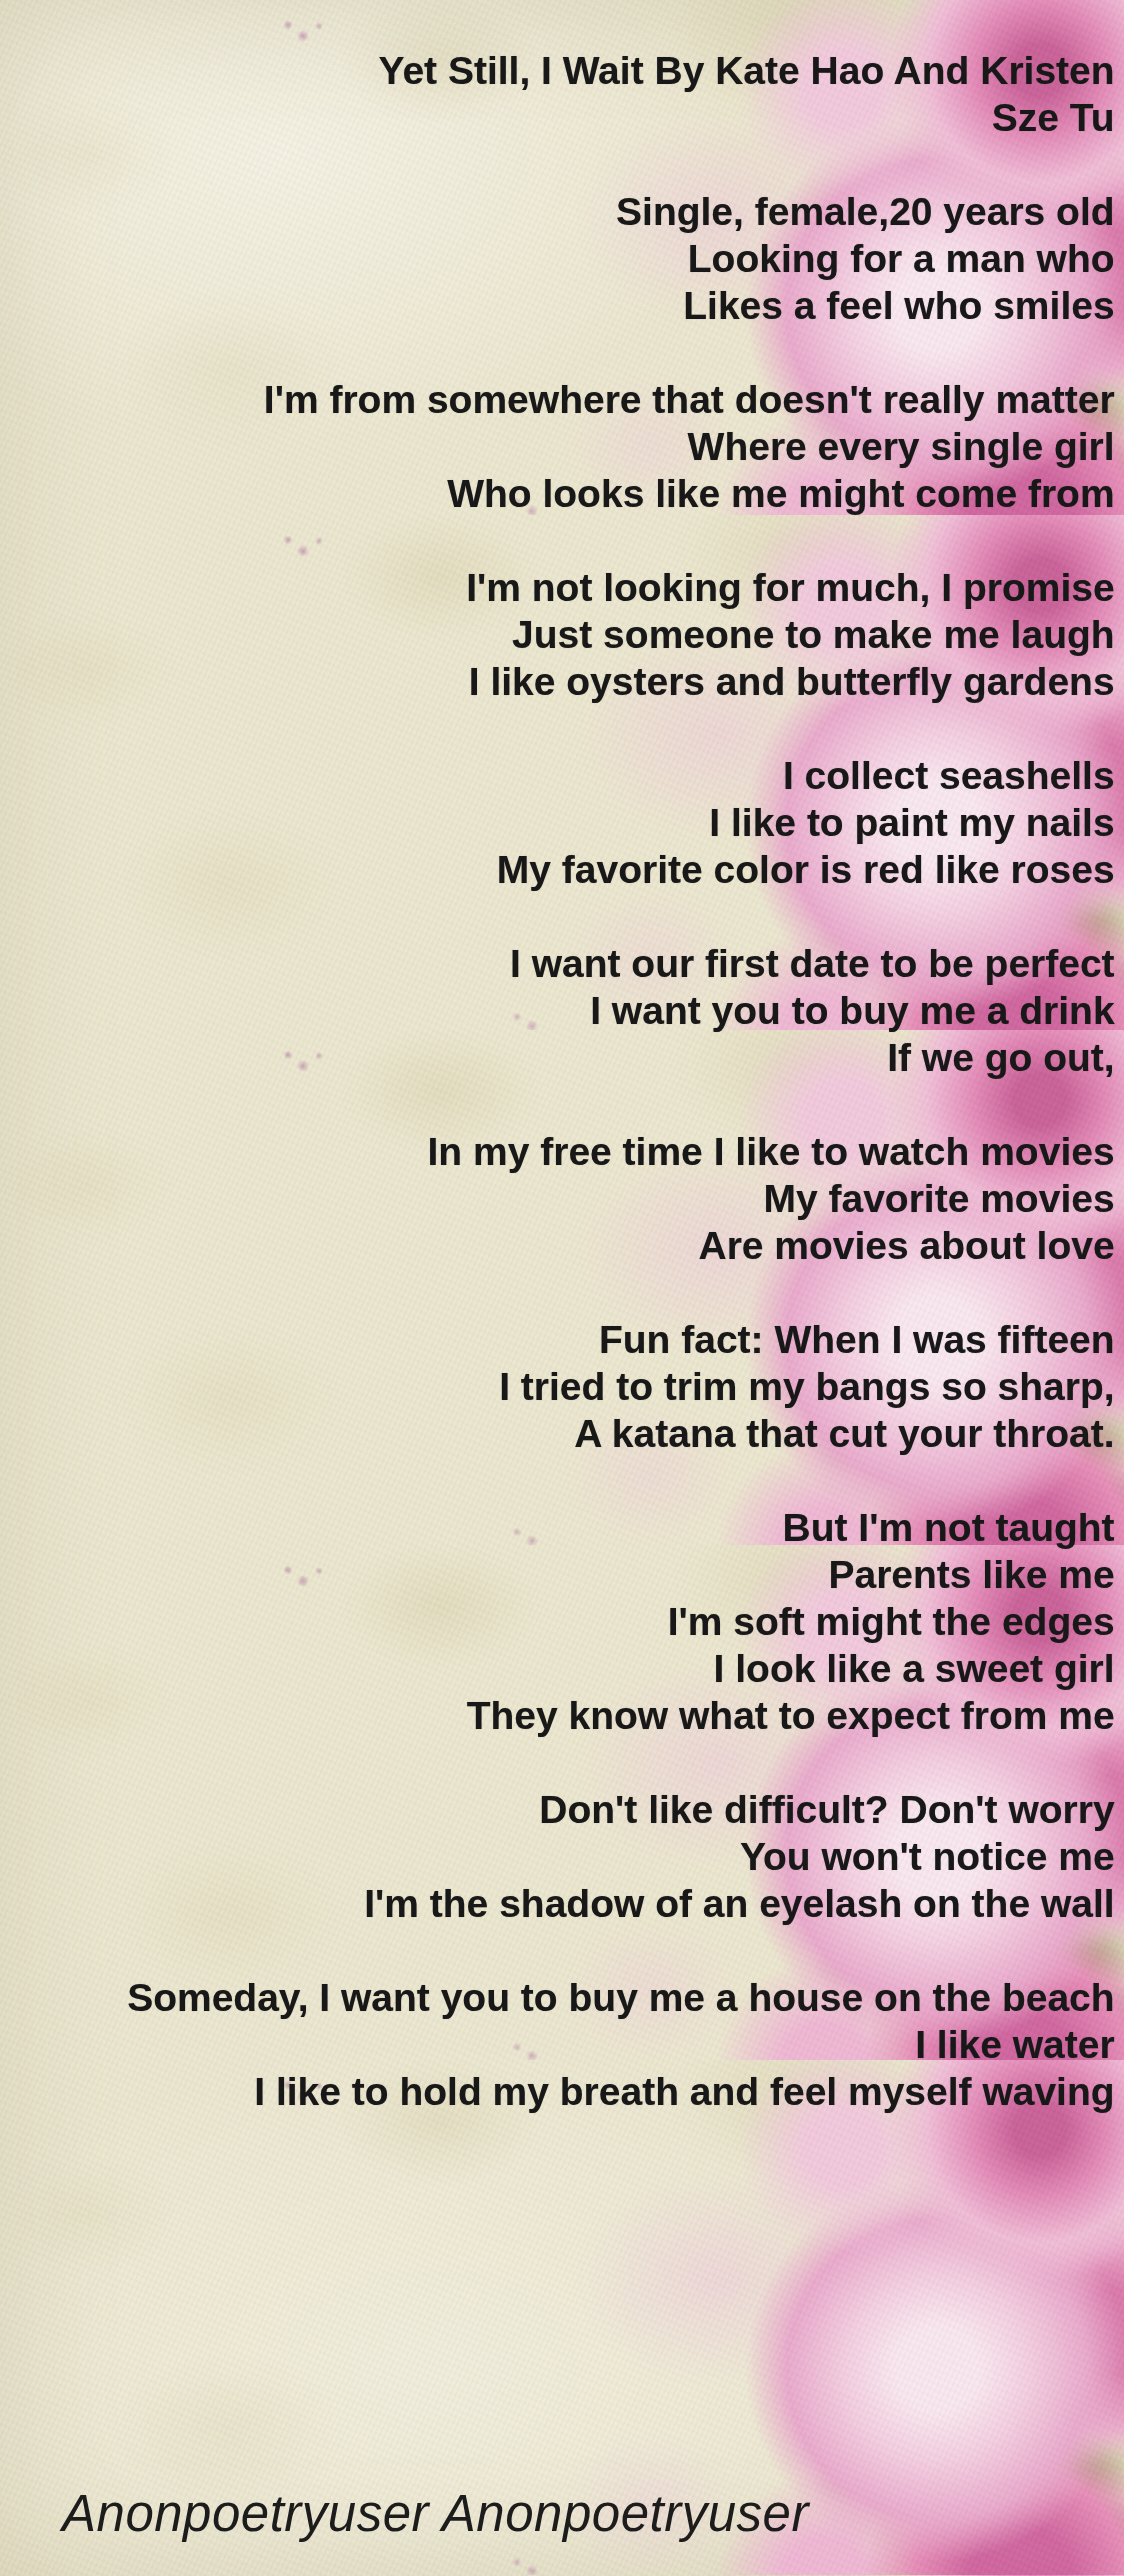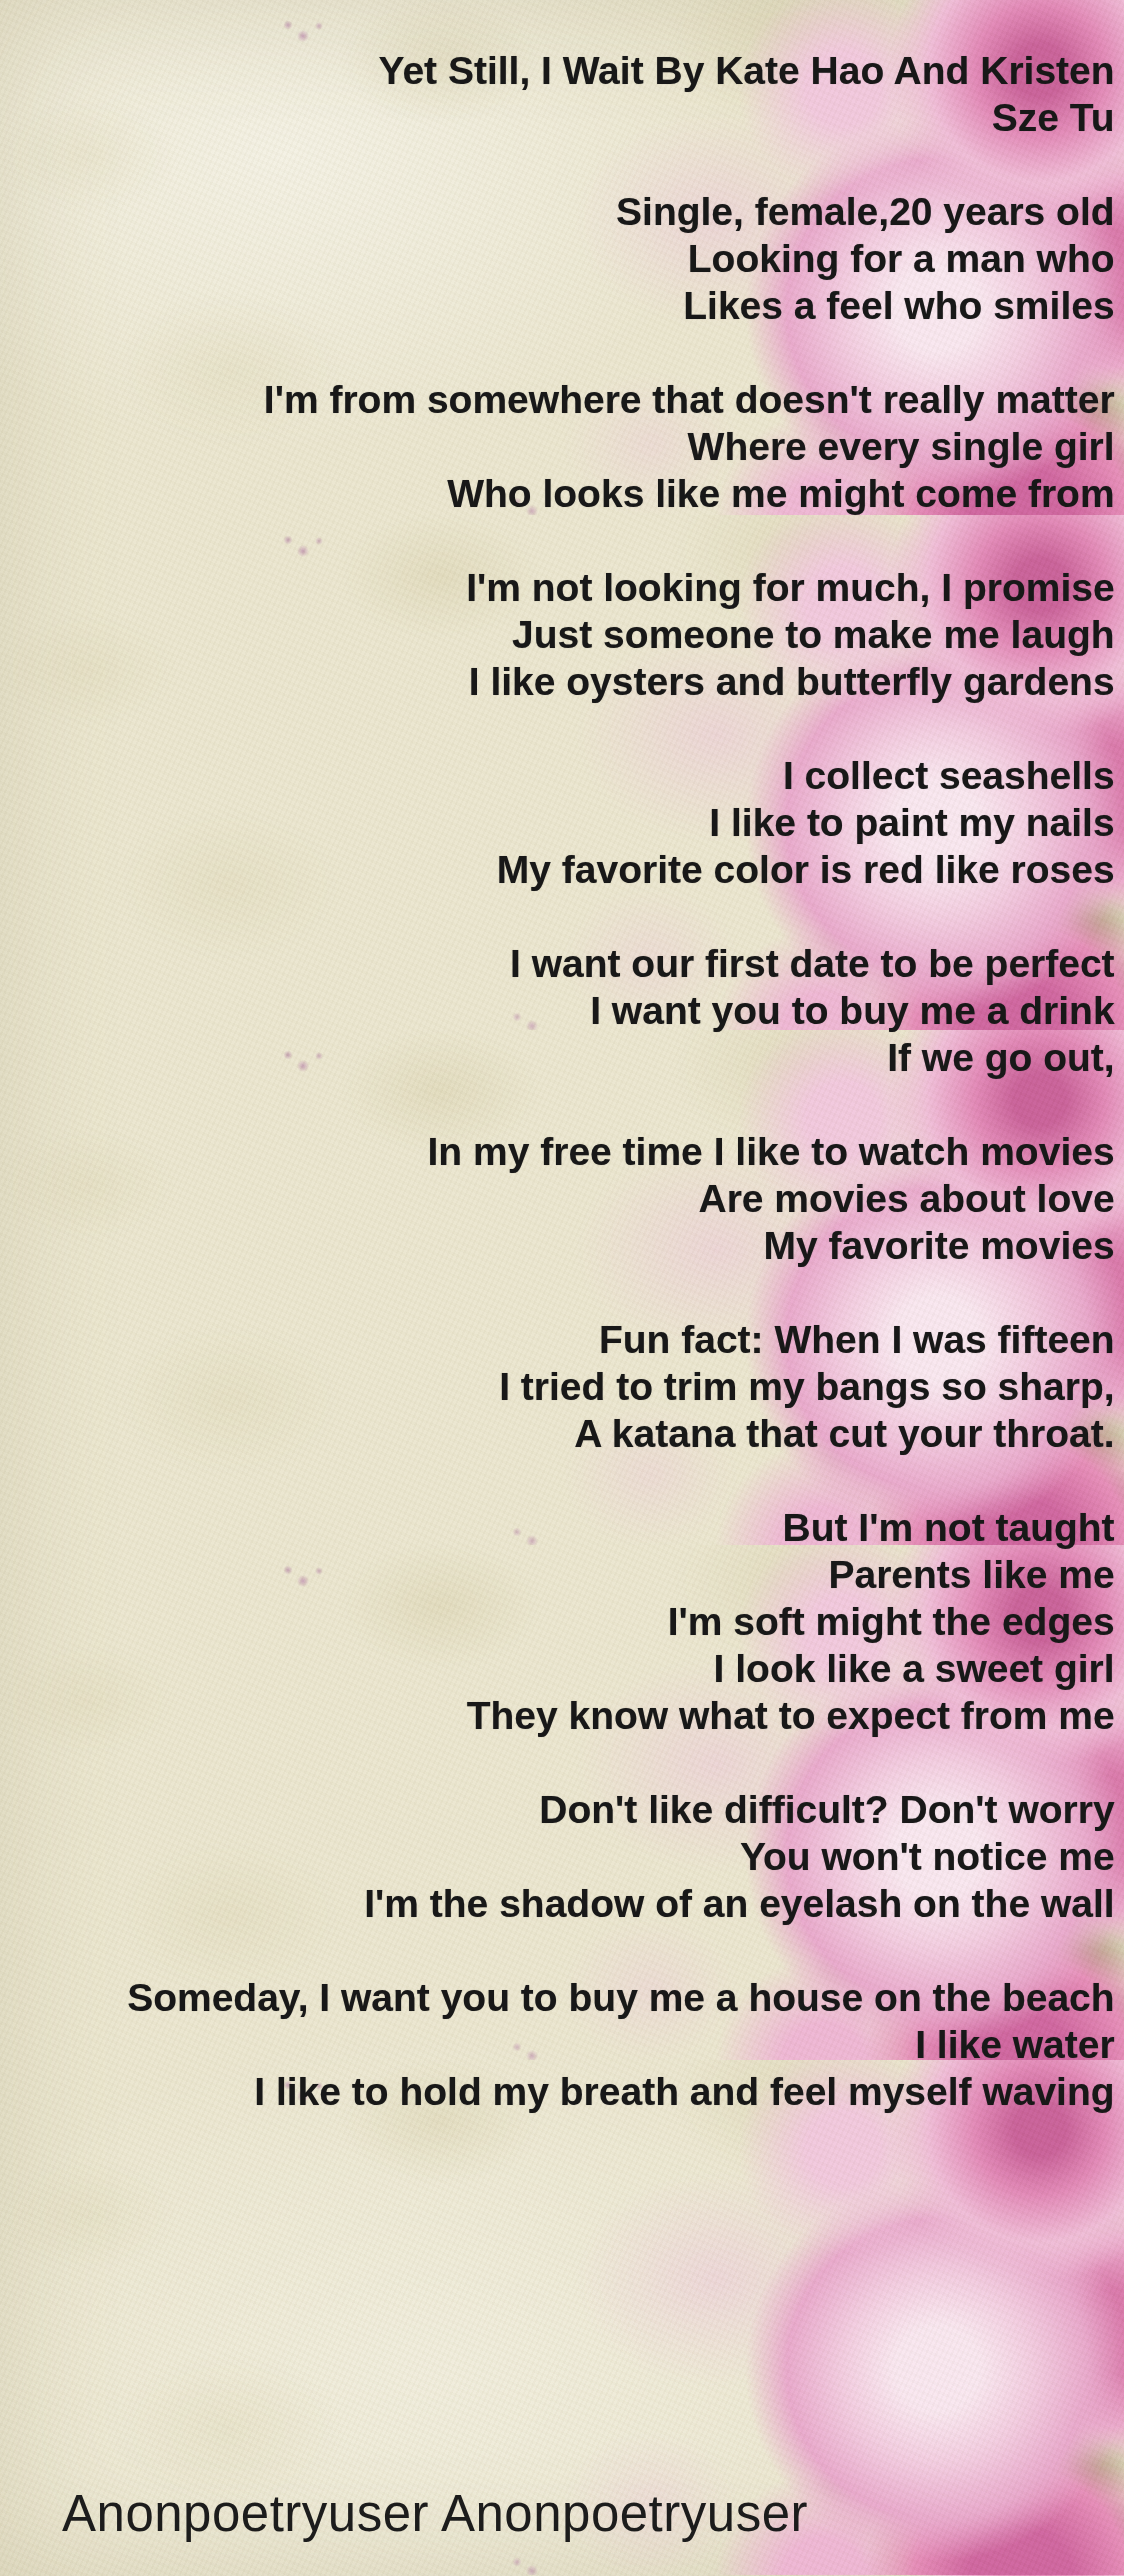--- a/index.html
+++ b/index.html
@@ -64,21 +64,21 @@
     font-size:39px;
     line-height:47px;
     white-space:nowrap;
     text-shadow:0 0 0.9px rgba(24,24,24,.35);
   }
   .poem .line{display:block;text-align:right;}
   .title{margin:0 0 47px 0;font-size:39px;font-weight:bold;}
   .stanza{margin:0 0 47px 0;}
   .author{
     position:absolute;left:62px;top:2484px;
-    font-size:51px;font-weight:normal;
+    font-size:51px;font-style:italic;font-weight:normal;
     color:#1c1c1c;letter-spacing:0.5px;white-space:nowrap;
   }
 </style>
 </head>
 <body>
 
 <div class="page">
 
   <div class="roses"></div>
   <div class="grain"></div>
@@ -115,22 +115,22 @@
     </p>
 
     <p class="stanza">
       <span class="line">I want our first date to be perfect</span>
       <span class="line">I want you to buy me a drink</span>
       <span class="line">If we go out,</span>
     </p>
 
     <p class="stanza">
       <span class="line">In my free time I like to watch movies</span>
+      <span class="line">My favorite movies</span>
       <span class="line">Are movies about love</span>
-      <span class="line">My favorite movies</span>
     </p>
 
 
     <p class="stanza">
       <span class="line">Fun fact: When I was fifteen</span>
       <span class="line">I tried to trim my bangs so sharp,</span>
       <span class="line">A katana that cut your throat.</span>
     </p>
 
     <p class="stanza">

